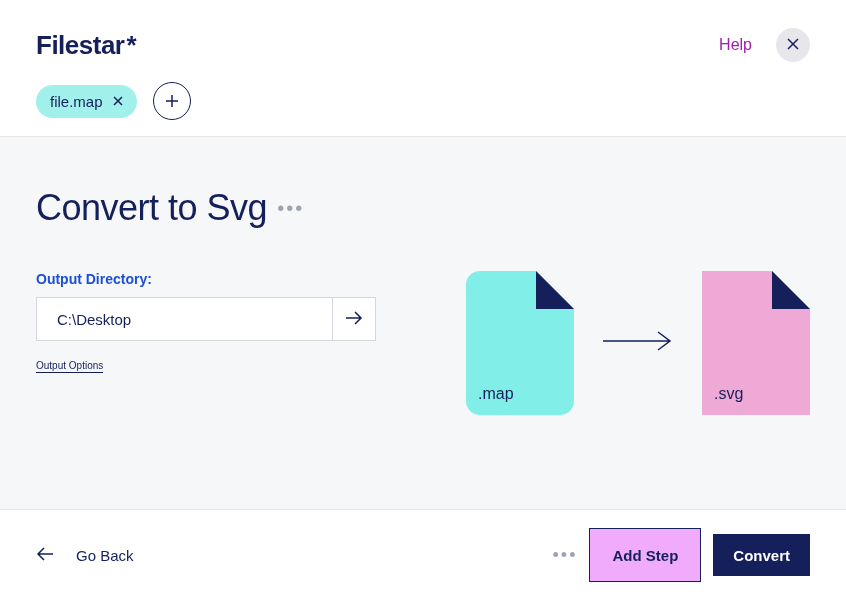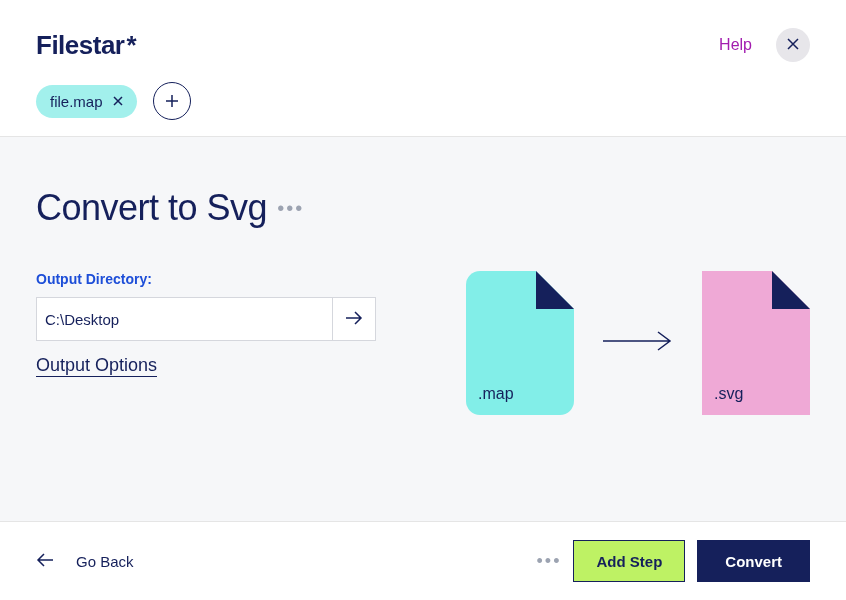--- a/index.html
+++ b/index.html
@@ -129,38 +129,38 @@
     }
     .input-group {
       display: flex;
       margin-bottom: 14px;
     }
     .output-dir-input {
       flex: 1;
       height: 44px;
       border: 1px solid #d5d7dd;
       border-right: none;
-      padding: 0 8px;
+      padding: 0 20px;
       font-size: 15px;
       color: #15205b;
       background: #fff;
       outline: none;
     }
     .browse-btn {
       width: 44px;
       height: 44px;
       border: 1px solid #d5d7dd;
       background: #fff;
       display: flex;
       align-items: center;
       justify-content: center;
       cursor: pointer;
     }
     .output-options-link {
-      font-size: 18px;
+      font-size: 10px;
       color: #15205b;
       text-decoration: none;
       border-bottom: 1px solid #15205b;
       padding-bottom: 1px;
       cursor: pointer;
     }
     .main-right {
       flex: 1;
       display: flex;
       align-items: flex-start;
@@ -228,32 +228,32 @@
       cursor: pointer;
       background: none;
       border: none;
     }
     .footer-right {
       display: flex;
       align-items: center;
       gap: 12px;
     }
     .add-step-btn {
-      height: 42px;
+      height: 54px;
       padding: 0 22px;
       border: 1.5px solid #15205b;
-      background: #bef264;
+      background: #f0abfc;
       color: #15205b;
       font-size: 15px;
       font-weight: 600;
       cursor: pointer;
     }
     .convert-btn {
       height: 42px;
-      padding: 0 28px;
+      padding: 0 20px;
       border: none;
       background: #15205b;
       color: #fff;
       font-size: 15px;
       font-weight: 600;
       cursor: pointer;
     }
     .footer-ellipsis {
       color: #9ca3b1;
       font-size: 18px;

